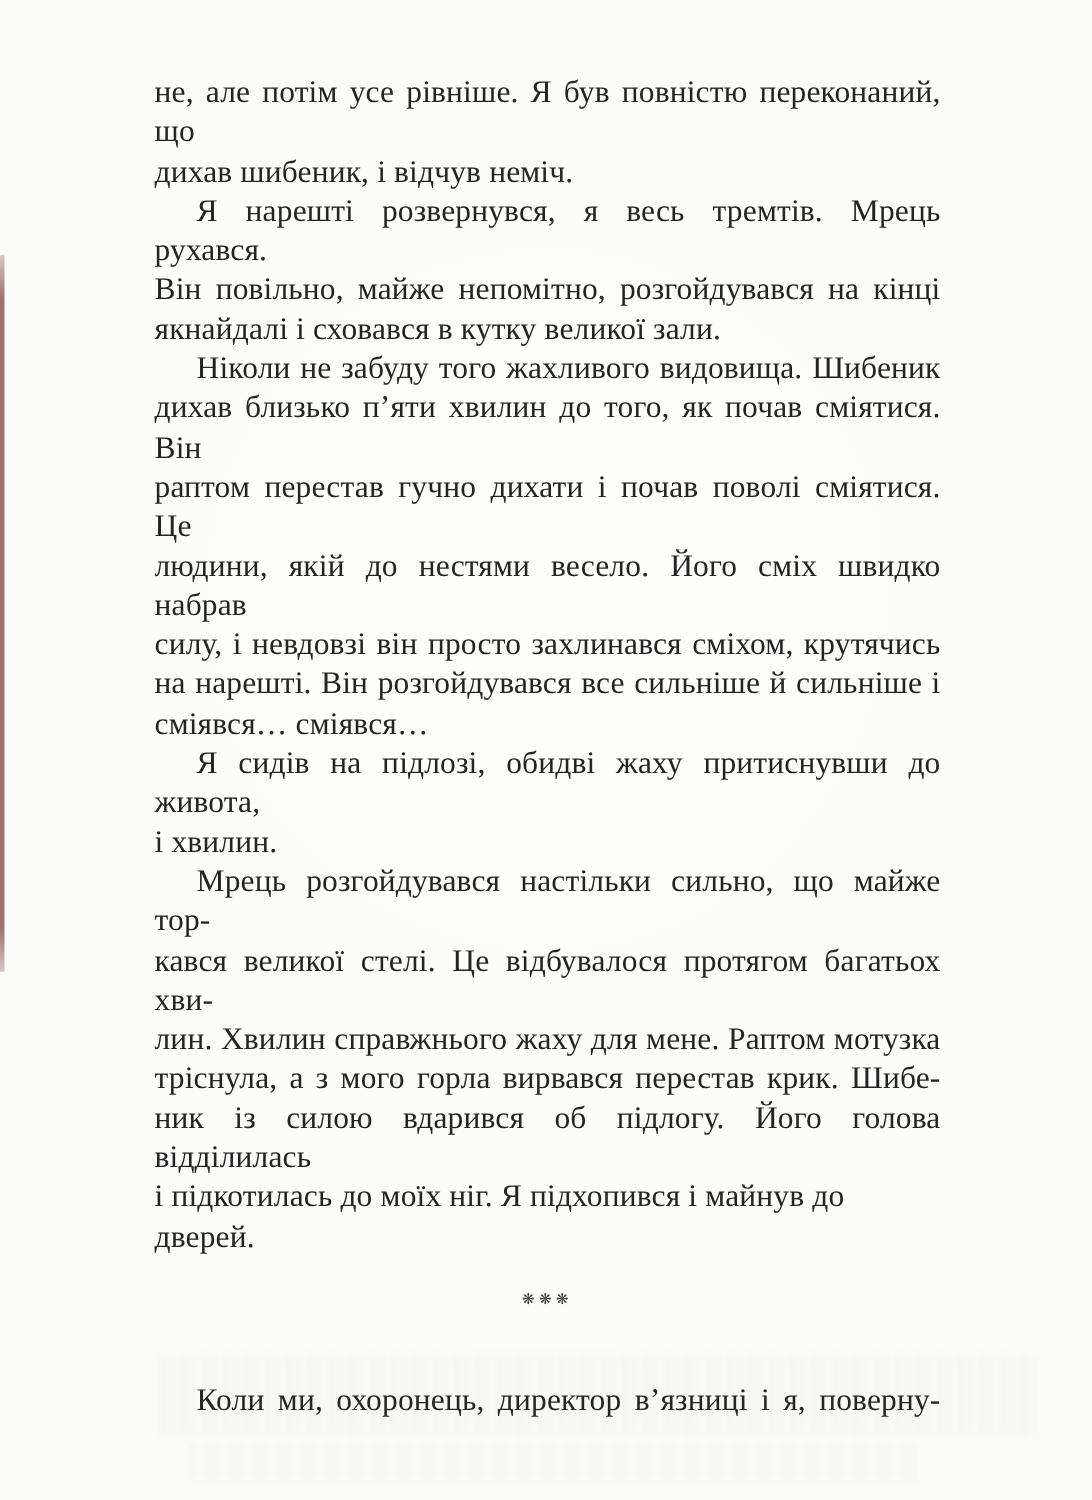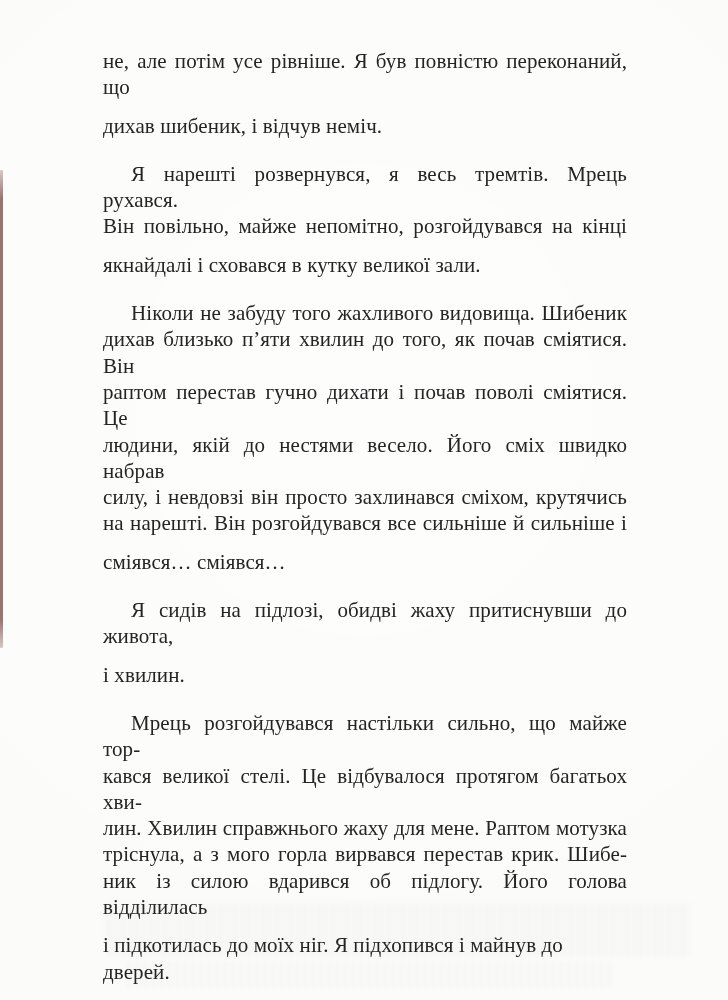--- a/index.html
+++ b/index.html
@@ -46,25 +46,23 @@
   }
   .line {
     text-align: justify;
     text-align-last: justify;
     white-space: normal;
     letter-spacing: 0.1px;
   }
   .line.para-end {
     text-align: left;
     text-align-last: left;
-    margin-top: 12px;
   }
   .line.indent {
     text-indent: 28px;
-    margin-top: 22px;
   }
   .separator {
     text-align: center;
     font-family: "DejaVu Sans", sans-serif;
     font-size: 10px;
     letter-spacing: 3px;
     color: #3c3c3c;
     line-height: 26px;
     margin: 17px 0 40px 0;
   }

